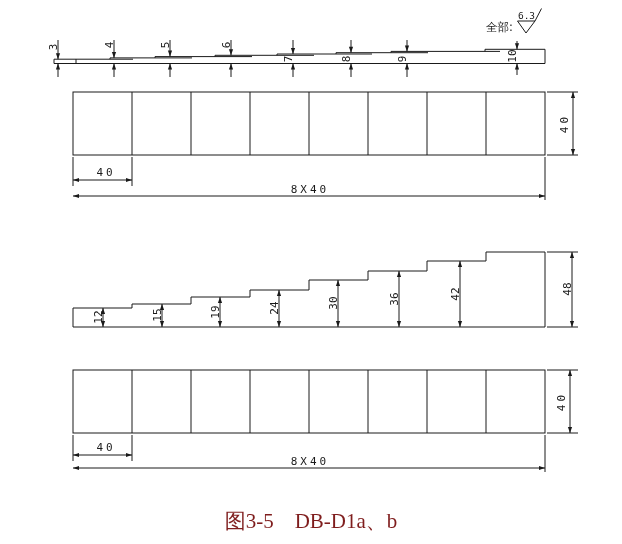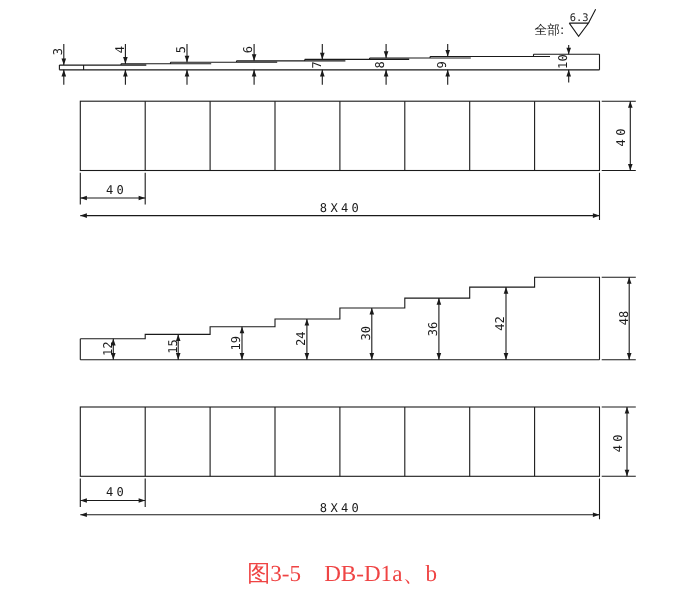--- a/index.html
+++ b/index.html
@@ -121,14 +121,14 @@
       <line class="ln" x1="73" y1="455" x2="132" y2="455" marker-start="url(#arr)" marker-end="url(#arr)"></line>
       <line class="ln" x1="73" y1="468" x2="545" y2="468" marker-start="url(#arr)" marker-end="url(#arr)"></line>
       <line class="ln" x1="570" y1="370" x2="570" y2="433" marker-start="url(#arr)" marker-end="url(#arr)"></line>
     </g>
     <text class="dim sp" x="106" y="451" text-anchor="middle">40</text>
     <text class="dim sp" x="310" y="465" text-anchor="middle">8X40</text>
     <text class="dim sp" x="565" y="401.5" text-anchor="middle" transform="rotate(-90 565 401.5)">40</text>
   </g>
 </svg>
 
-<div class="caption" style="color: #ef4444; font-family: Liberation Serif, serif;">图3-5　DB-D1a、b</div>
+<div class="caption" style="color: #7f1d1d; font-family: Liberation Serif, serif;">图3-5　DB-D1a、b</div>
 </div>
 
 </body></html>

